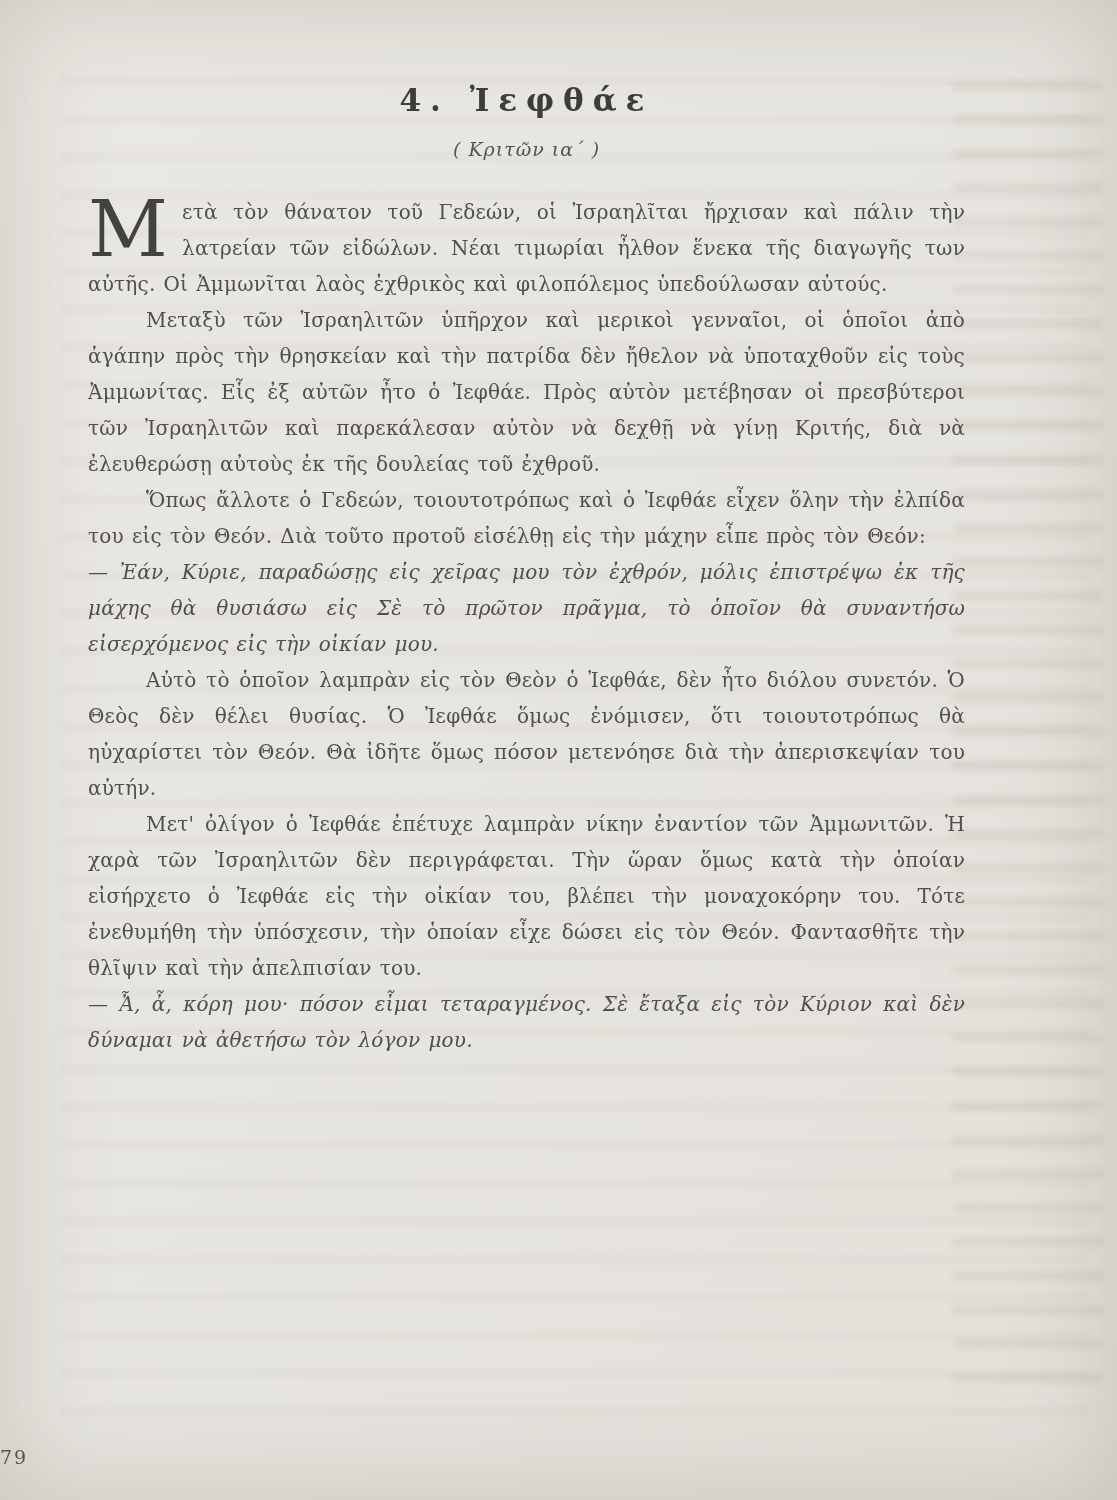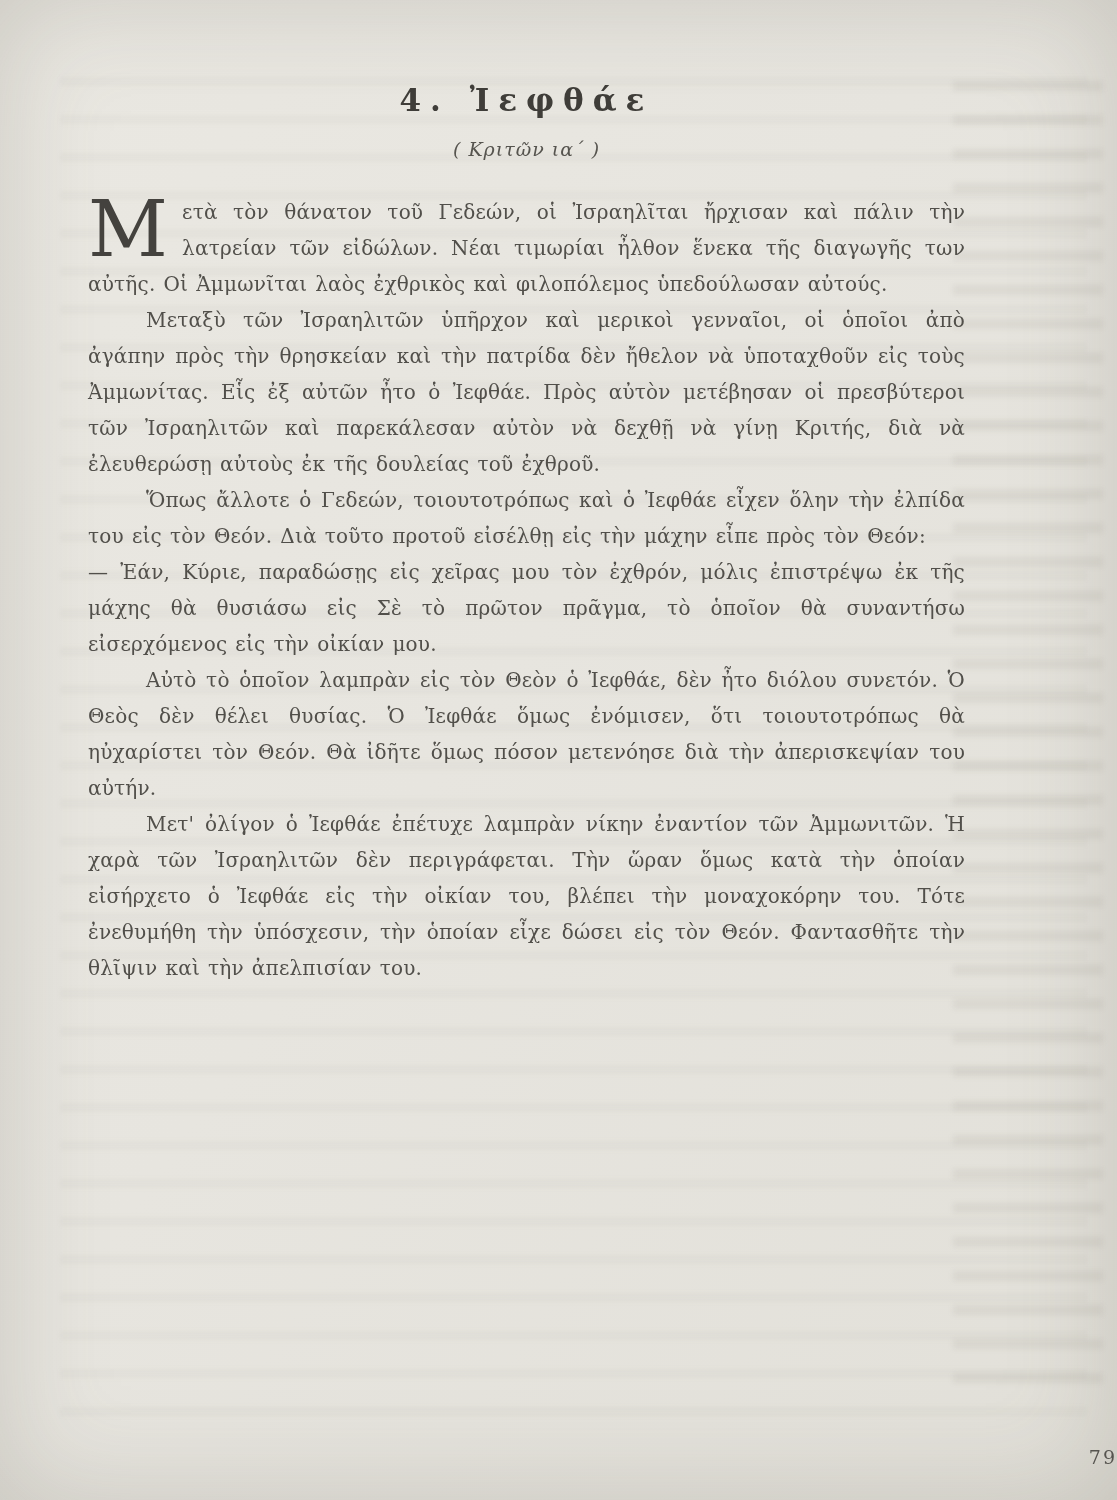--- a/index.html
+++ b/index.html
@@ -71,35 +71,36 @@
     word-spacing: 1.5px;
   }
   .body-text p {
     margin: 0;
   }
   .body-text p.indent {
     text-indent: 58px;
   }
   .body-text p.dialog {
     text-indent: 0;
+    font-style: italic;
   }
   .dropcap {
     float: left;
     font-size: 78px;
     line-height: 62px;
     padding: 4px 14px 0 0;
     color: #44423e;
     font-weight: normal;
   }
   .pagenum {
     position: absolute;
     left: 0;
     right: 0;
     bottom: 32px;
-    text-align: right;
+    text-align: left;
     font-size: 19px;
     letter-spacing: 2px;
     color: #56544f;
   }
 </style>
 </head>
 <body>
 
 <div class="page">
   <div class="ghost-all"></div>
@@ -116,17 +117,18 @@
 
 
     <p class="indent">Ὅπως ἄλλοτε ὁ Γεδεών, τοιουτοτρόπως καὶ ὁ Ἰεφθάε εἶχεν ὅλην τὴν ἐλπίδα του εἰς τὸν Θεόν. Διὰ τοῦτο προτοῦ εἰσέλθῃ εἰς τὴν μάχην εἶπε πρὸς τὸν Θεόν:</p>
 
     <p class="dialog">— Ἐάν, Κύριε, παραδώσῃς εἰς χεῖρας μου τὸν ἐχθρόν, μόλις ἐπιστρέψω ἐκ τῆς μάχης θὰ θυσιάσω εἰς Σὲ τὸ πρῶτον πρᾶγμα, τὸ ὁποῖον θὰ συναντήσω εἰσερχόμενος εἰς τὴν οἰκίαν μου.</p>
 
     <p class="indent">Αὐτὸ τὸ ὁποῖον λαμπρὰν εἰς τὸν Θεὸν ὁ Ἰεφθάε, δὲν ἦτο διόλου συνετόν. Ὁ Θεὸς δὲν θέλει θυσίας. Ὁ Ἰεφθάε ὅμως ἐνόμισεν, ὅτι τοιουτοτρόπως θὰ ηὐχαρίστει τὸν Θεόν. Θὰ ἰδῆτε ὅμως πόσον μετενόησε διὰ τὴν ἀπερισκεψίαν του αὐτήν.</p>
 
     <p class="indent">Μετ' ὀλίγον ὁ Ἰεφθάε ἐπέτυχε λαμπρὰν νίκην ἐναντίον τῶν Ἀμμωνιτῶν. Ἡ χαρὰ τῶν Ἰσραηλιτῶν δὲν περιγράφεται. Τὴν ὥραν ὅμως κατὰ τὴν ὁποίαν εἰσήρχετο ὁ Ἰεφθάε εἰς τὴν οἰκίαν του, βλέπει τὴν μοναχοκόρην του. Τότε ἐνεθυμήθη τὴν ὑπόσχεσιν, τὴν ὁποίαν εἶχε δώσει εἰς τὸν Θεόν. Φαντασθῆτε τὴν θλῖψιν καὶ τὴν ἀπελπισίαν του.</p>
 
+    <p class="dialog">— Ἆ, ἆ, κόρη μου· πόσον εἶμαι τεταραγμένος. Σὲ ἔταξα εἰς τὸν Κύριον καὶ δὲν δύναμαι νὰ ἀθετήσω τὸν λόγον μου.</p>
 
   </div>
 
   <div class="pagenum">79</div>
 </div>
 
 </body></html>

